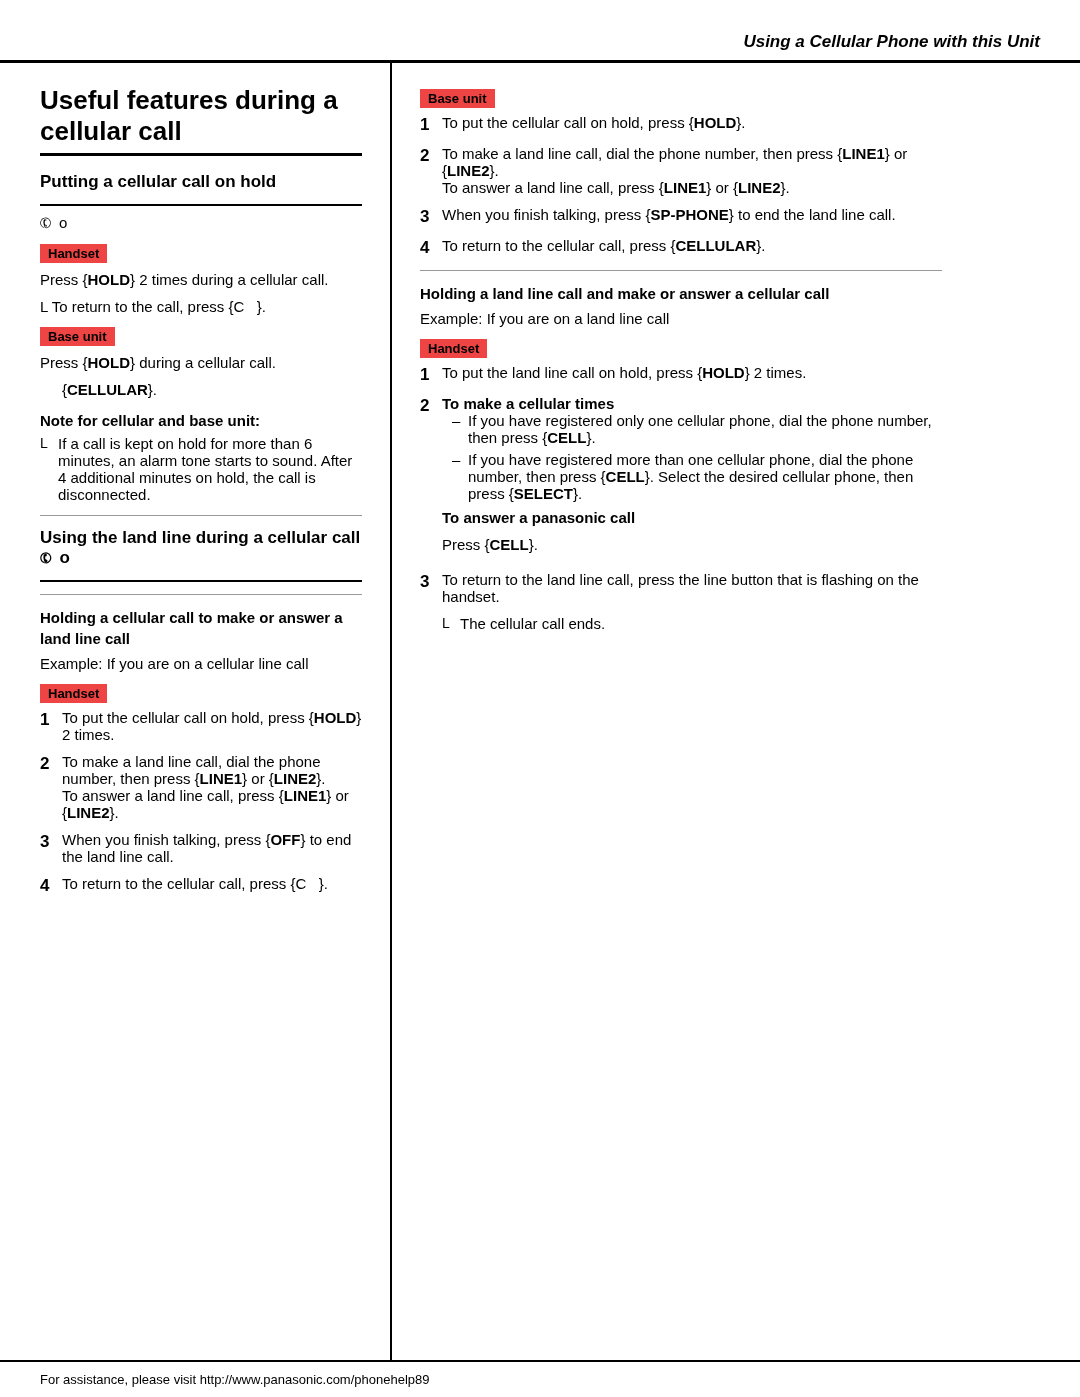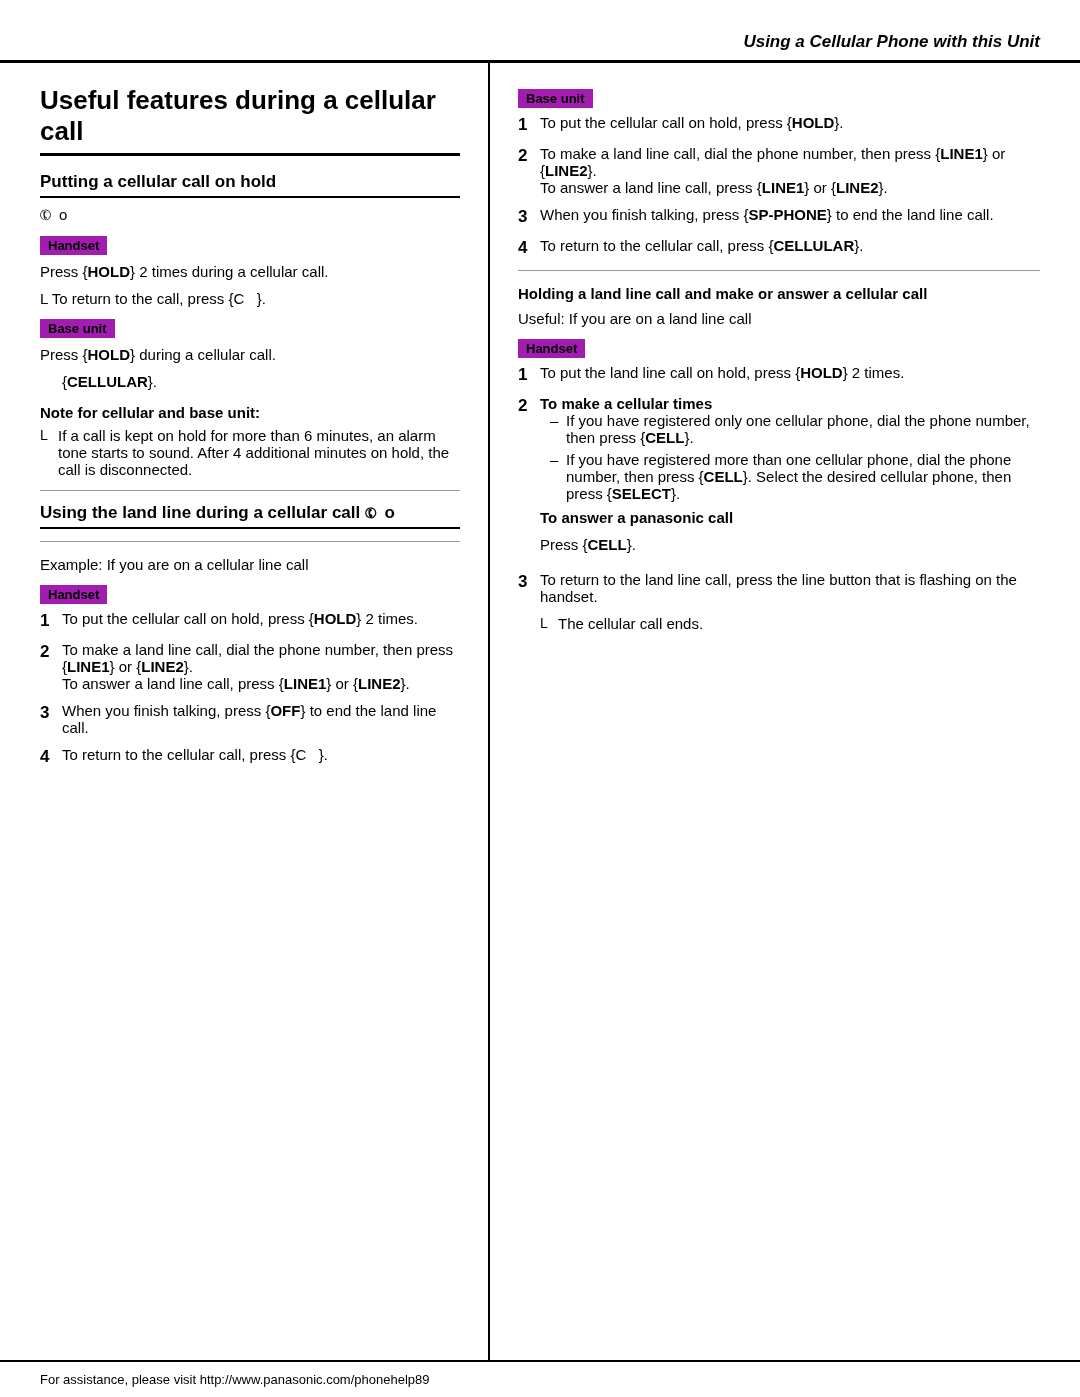--- a/index.html
+++ b/index.html
@@ -34,21 +34,21 @@
 
     
     .content-area {
       display: flex;
       flex: 1;
       padding: 0;
     }
 
     
     .left-col {
-      width: 490px;
+      width: 392px;
       padding: 22px 28px 20px 40px;
       border-right: 2px solid #000;
     }
 
     
     .right-col {
       width: 590px;
       padding: 22px 40px 20px 28px;
     }
 
@@ -61,27 +61,27 @@
       margin-bottom: 16px;
       line-height: 1.2;
     }
 
     
     .subsection-title {
       font-size: 17px;
       font-weight: bold;
       margin-bottom: 6px;
       border-bottom: 2px solid #000;
-      padding-bottom: 4px;
+      padding-bottom: 12px;
     }
 
     
     .badge {
       display: inline-block;
-      background: #a21caf;
+      background: #ef4444;
       color: #000;
       font-weight: bold;
       font-size: 13px;
       padding: 2px 8px;
       margin-bottom: 6px;
       margin-top: 4px;
     }
 
     
     .numbered-item {
@@ -224,20 +224,21 @@
 
       <hr class="separator">
 
       
       <div class="subsection-title">
         Using the land line during a cellular call <span class="phone-icon">✆</span> o
       </div>
 
       <hr class="separator">
 
+      <p class="subsection-title-bold">Holding a cellular call to make or answer a land line call</p>
       <p>Example: If you are on a cellular line call</p>
 
       
       <div class="badge">Handset</div>
 
       
       <div class="numbered-item">
         <span class="num">1</span>
         <div class="item-content">
           To put the cellular call on hold, press {<span class="kw">HOLD</span>} 2 times.
@@ -300,21 +301,21 @@
         <span class="num">4</span>
         <div class="item-content">
           To return to the cellular call, press {<span class="kw">CELLULAR</span>}.
         </div>
       </div>
 
       <hr class="separator">
 
       
       <p class="subsection-title-bold">Holding a land line call and make or answer a cellular call</p>
-      <p>Useful: If you are on a land line call</p>
+      <p>Example: If you are on a land line call</p>
 
       
       <div class="badge">Handset</div>
 
       
       <div class="numbered-item">
         <span class="num">1</span>
         <div class="item-content">
           To put the land line call on hold, press {<span class="kw">HOLD</span>} 2 times.
         </div>

